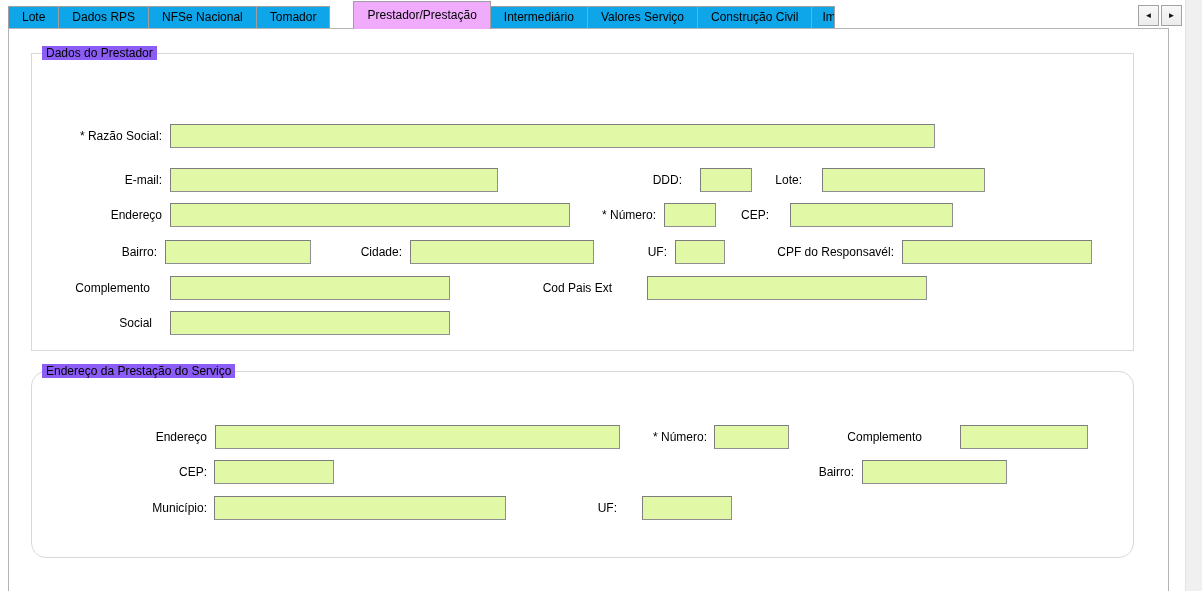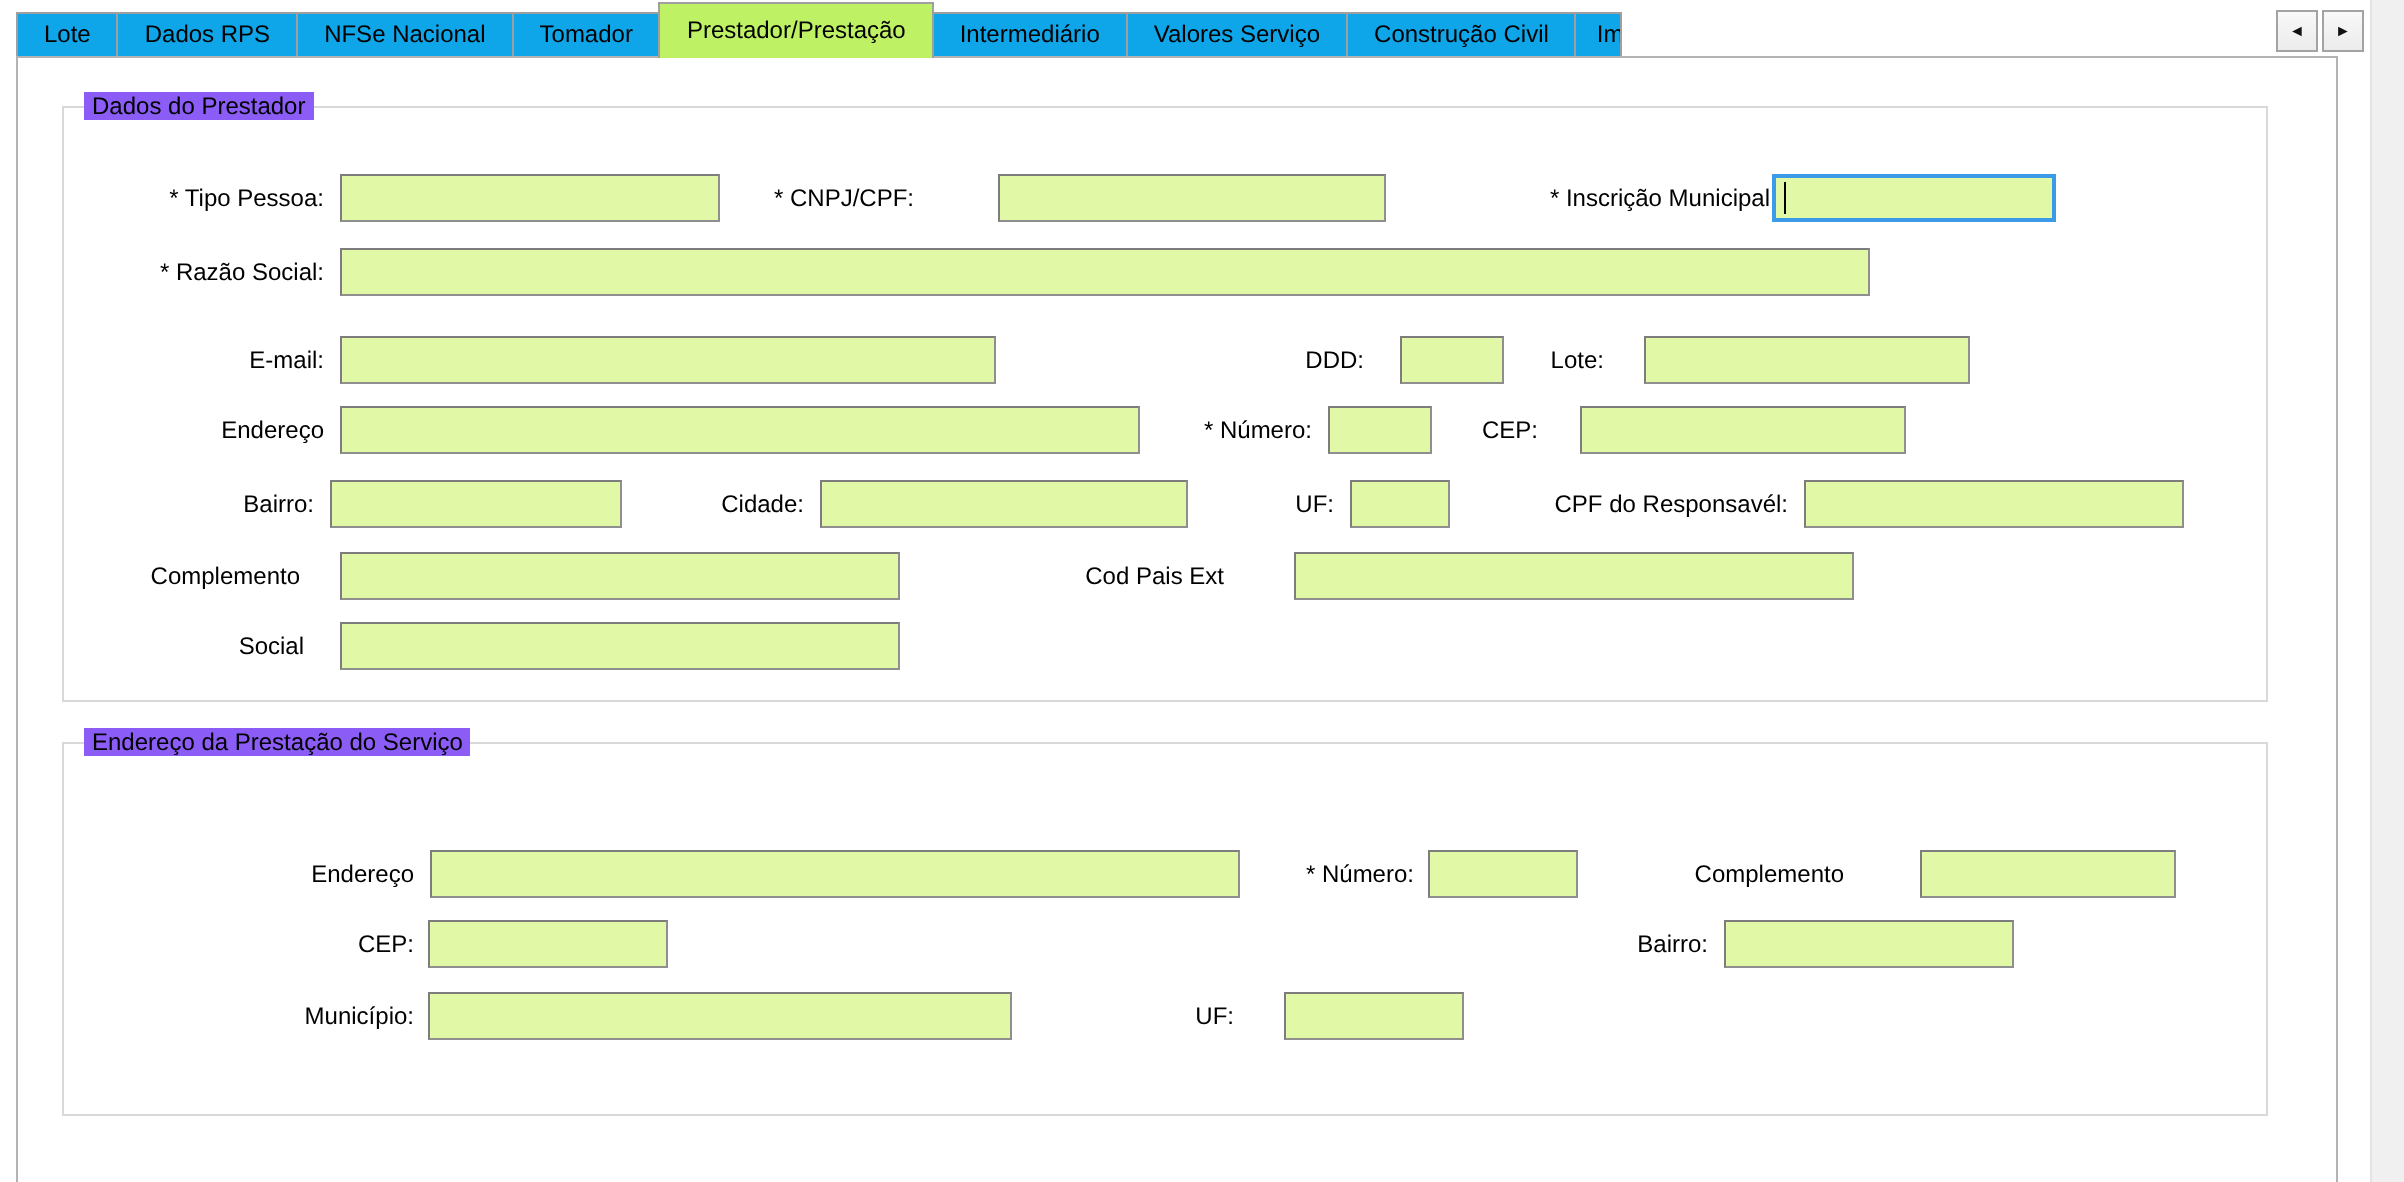--- a/index.html
+++ b/index.html
@@ -19,22 +19,22 @@
     display: flex; align-items: flex-end; white-space: nowrap;
     overflow: hidden; z-index: 2;
   }
   .tab {
     height: 22px; line-height: 20px; padding: 0 13px; margin-bottom: 1px;
     background: #0ea5e9; border: 1px solid #9f9f9f; border-bottom: none;
     margin-right: -1px; cursor: default; flex: 0 0 auto;
   }
   .tab.active {
     height: 28px; line-height: 26px; margin-bottom: 0;
-    background: #bef264; position: relative; z-index: 3;
-    border: 1px solid #9f9f9f; border-bottom: none;
+    background: #f0abfc; position: relative; z-index: 3;
+    border: 1px solid #9f9f9f; border-bottom: none; margin-left: 24px;
   }
   .tab.clipped {
     width: 24px; padding: 0 0 0 10px; overflow: hidden;
   }
 
   
   .tab-scroller {
     position: absolute; left: 1138px; top: 5px; z-index: 5; display: flex; gap: 2px;
   }
   .scroll-btn {
@@ -57,21 +57,21 @@
 
   
   .groupbox {
     position: absolute; border: 1px solid #d9d9d9; background: #fff;
   }
   .groupbox .gb-title {
     position: absolute; top: -8px; left: 10px; background: #8b5cf6; padding: 0 4px;
     line-height: 14px;
   }
   .gb-prestador { left: 22px; top: 24px;  width: 1103px; height: 298px; }
-  .gb-prestacao { left: 22px; top: 342px; width: 1103px; height: 187px; }
+  .gb-prestacao { left: 22px; top: 342px; width: 1103px; height: 187px; border-radius: 15px; }
 
   .frow { position: absolute; height: 24px; left: 0; right: 0; }
 
   .lbl {
     position: absolute; height: 24px; line-height: 24px;
     text-align: right; white-space: nowrap;
   }
   .field {
     position: absolute; height: 24px;
     background: #e1f9a7;
@@ -101,31 +101,20 @@
 </head>
 <body>
 
 <div class="side-strip"></div>
 
 <div class="panel">
 
   <div class="groupbox gb-prestador">
     <span class="gb-title">Dados do Prestador</span>
 
-    <div class="frow" id="g1r1">
-      <span class="lbl" style="left:0;width:130px">* Tipo Pessoa:</span>
-      <input class="field" style="left: 138px; width: 190px;" value="">
-      <span class="lbl" style="left:330px;width:95px">* CNPJ/CPF:</span>
-      <input class="field" style="left: 467px; width: 194px;" value="">
-      <span class="lbl" style="left:668px;width:185px">* Inscrição Municipal</span>
-      <span class="focus-wrap" style="left:854px;width:142px">
-        <input class="field" value="" style="">
-        <span class="caret"></span>
-      </span>
-    </div>
 
     <div class="frow" id="g1r2">
       <span class="lbl" style="left:0;width:130px">* Razão Social:</span>
       <input class="field" style="left: 138px; width: 765px;" value="">
     </div>
 
     <div class="frow" id="g1r3">
       <span class="lbl" style="left:0;width:130px">E-mail:</span>
       <input class="field" style="left: 138px; width: 328px;" value="">
       <span class="lbl" style="left:575px;width:75px">DDD:</span>

